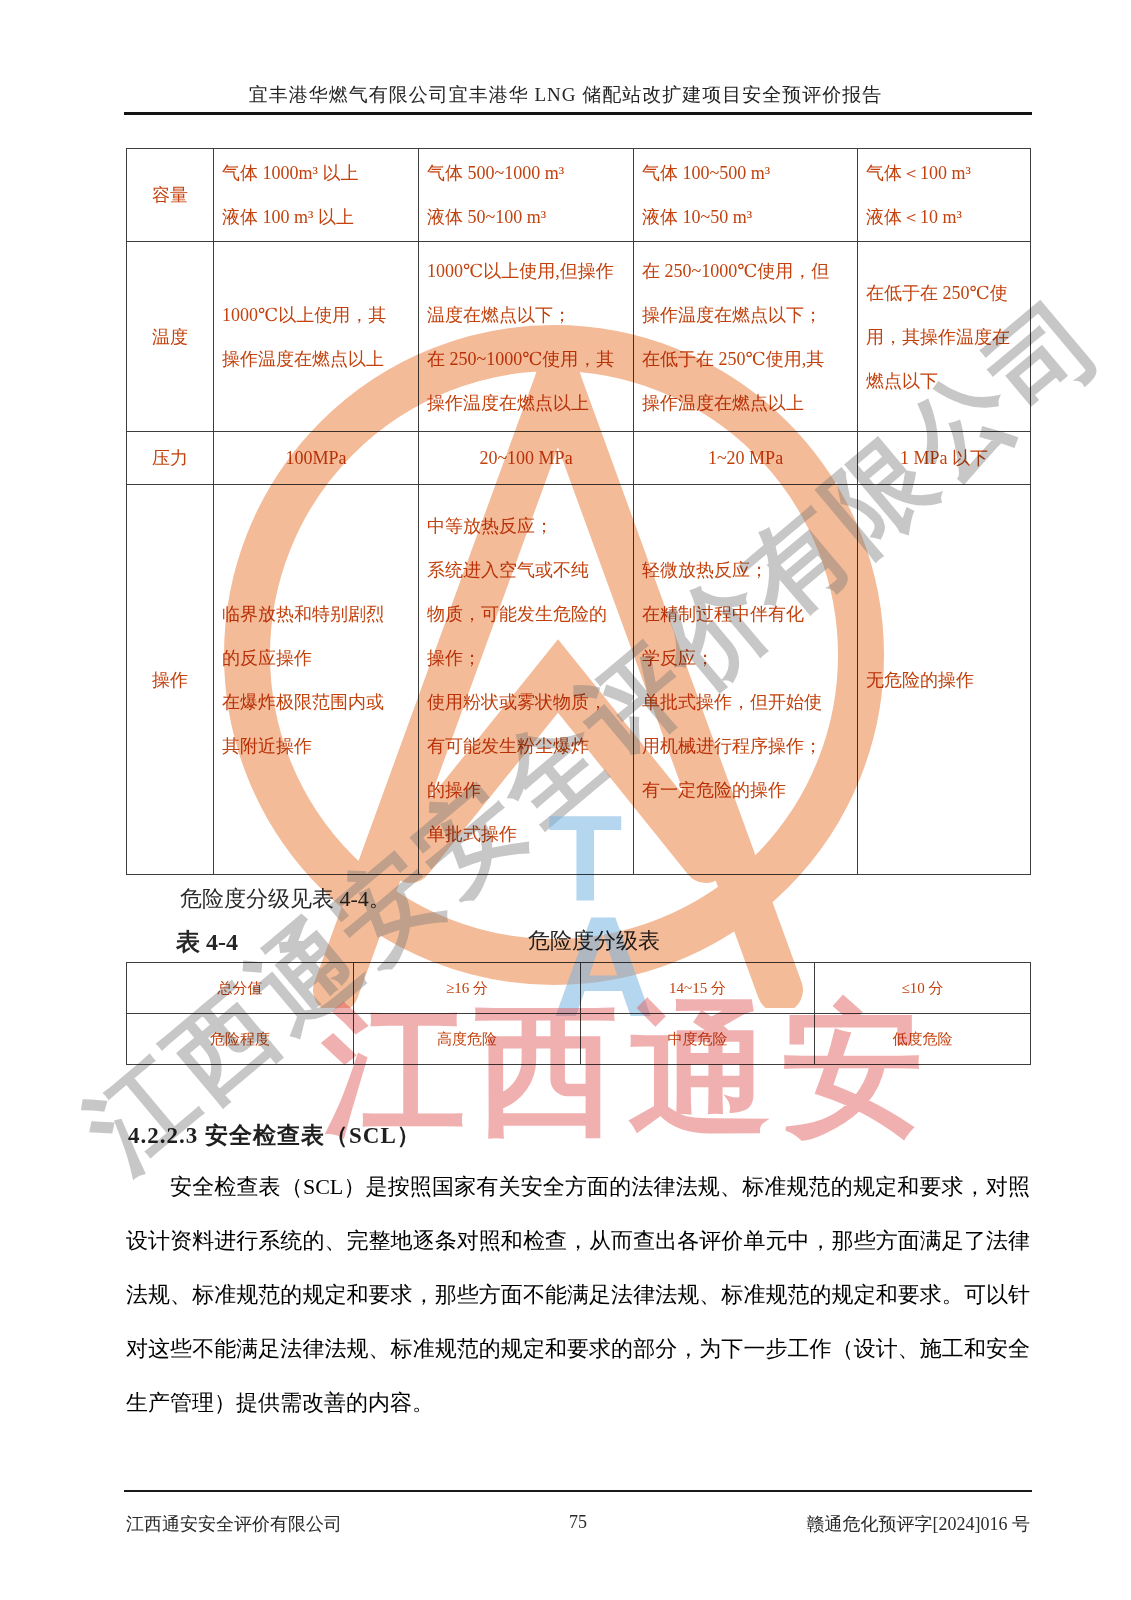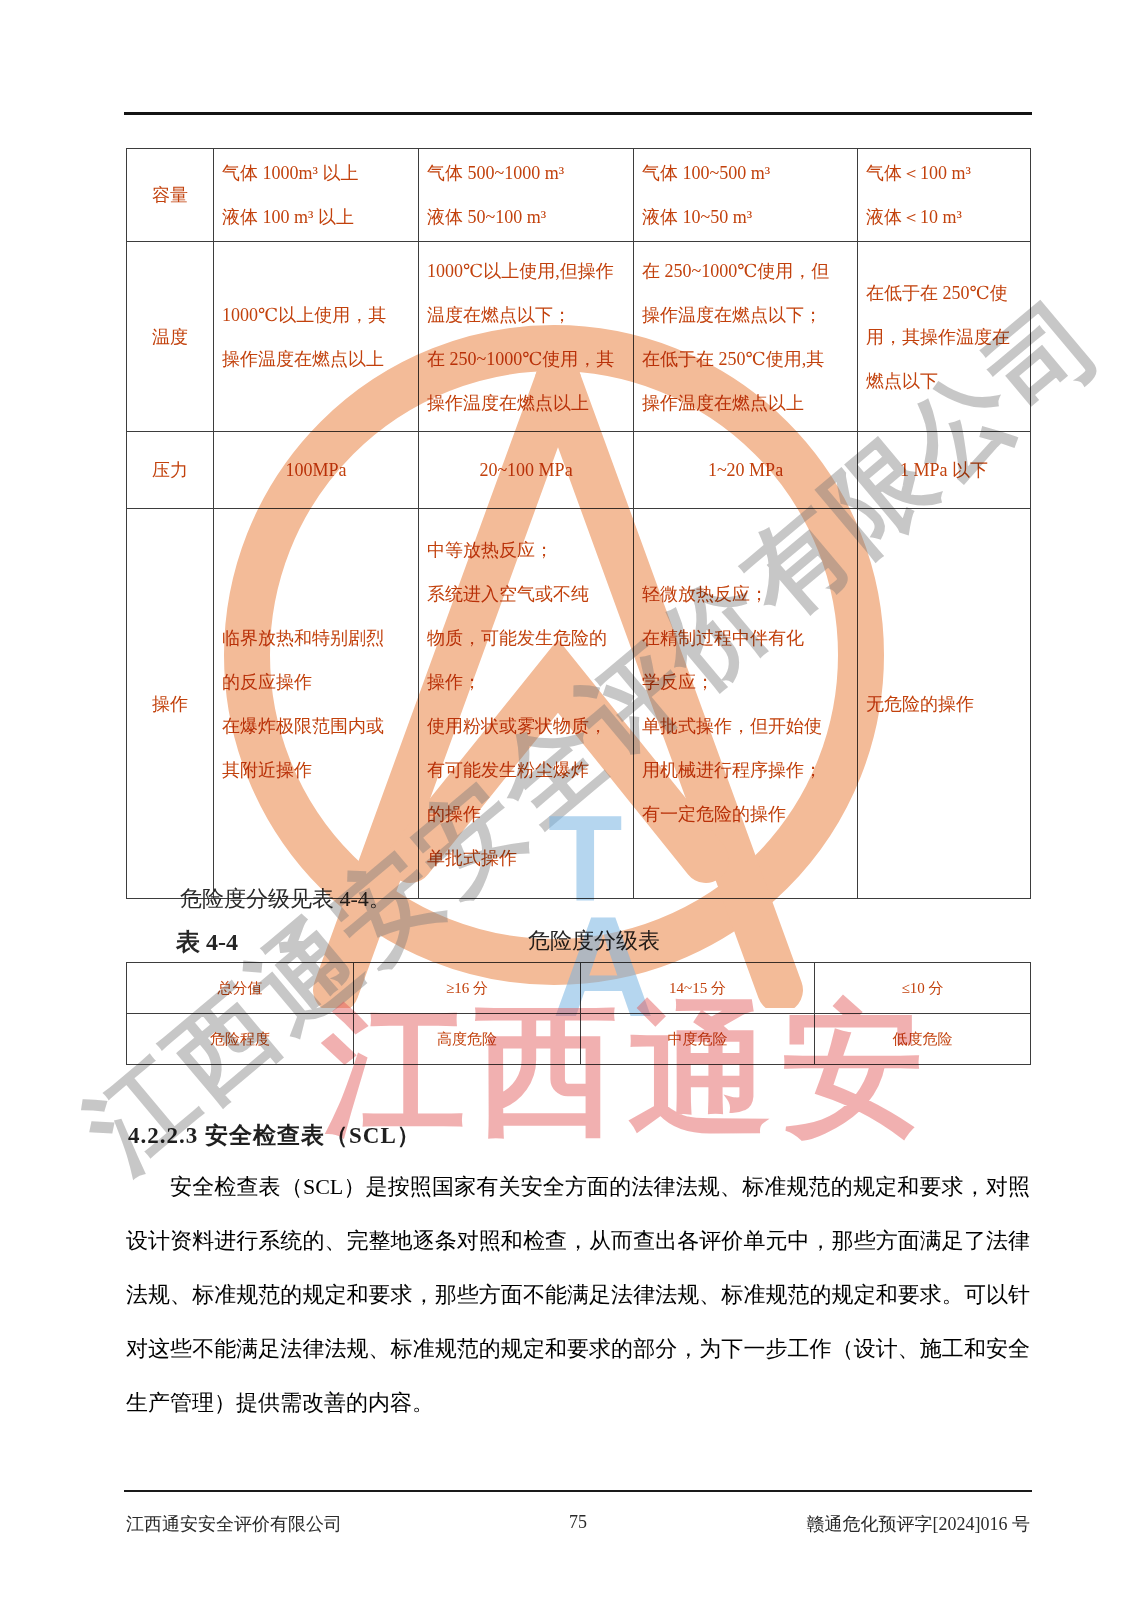--- a/index.html
+++ b/index.html
@@ -16,21 +16,21 @@
   }
   .header-rule{ position:absolute; top:112px; left:124px; width:908px; height:3px; background:#141414; }
   
   table{ border-collapse:collapse; table-layout:fixed; position:absolute; background:transparent; }
   td{
     border:1.4px solid #3d3d3d; vertical-align:middle;
     white-space:pre-line; padding:2px 8px;
     font-size:18px; line-height:44px; color:#c2410c;
   }
   .t1{ top:148px; left:126px; width:904px; }
-  .t1 .rh{ text-align:center; padding:16px 2px; }
+  .t1 .rh{ text-align:center; padding:4px 2px; }
   .t1 .ctr{ text-align:center; }
   .t2{ top:962px; left:126px; width:904px; }
   .t2 td{ text-align:center; height:46px; font-size:15px; line-height:1.25; }
   
   .ref-line{ position:absolute; top:884px; left:180px; font-size:22px; color:#2a2a2a; }
   .caption{ position:absolute; top:926px; left:126px; width:904px; height:30px; }
   .caption .no{ position:absolute; left:50px; top:0; font-size:24px; font-weight:700; }
   .caption .ttl{ position:absolute; left:16px; top:0; width:100%; text-align:center; font-size:22px; font-weight:400; }
   .section-heading{ position:absolute; top:1120px; left:128px; font-size:23px; font-weight:700; letter-spacing:1px; color:#1f1f1f; }
   .para{
@@ -72,20 +72,21 @@
     position:absolute; left:552px; top:896px;
     font-family:"Liberation Sans","DejaVu Sans",sans-serif; font-weight:700;
     font-size:142px; line-height:1; color:rgba(120,180,226,0.55);
   }
 </style>
 </head>
 <body>
 
 <div class="page">
 
+  <div class="header-title">宜丰港华燃气有限公司宜丰港华 LNG 储配站改扩建项目安全预评价报告</div>
   <div class="header-rule"></div>
 
   <table class="t1">
     <colgroup>
       <col style="width:87px">
         <col style="width:205px">
         <col style="width:215px">
         <col style="width:224px">
         <col style="width:173px">
     </colgroup>

